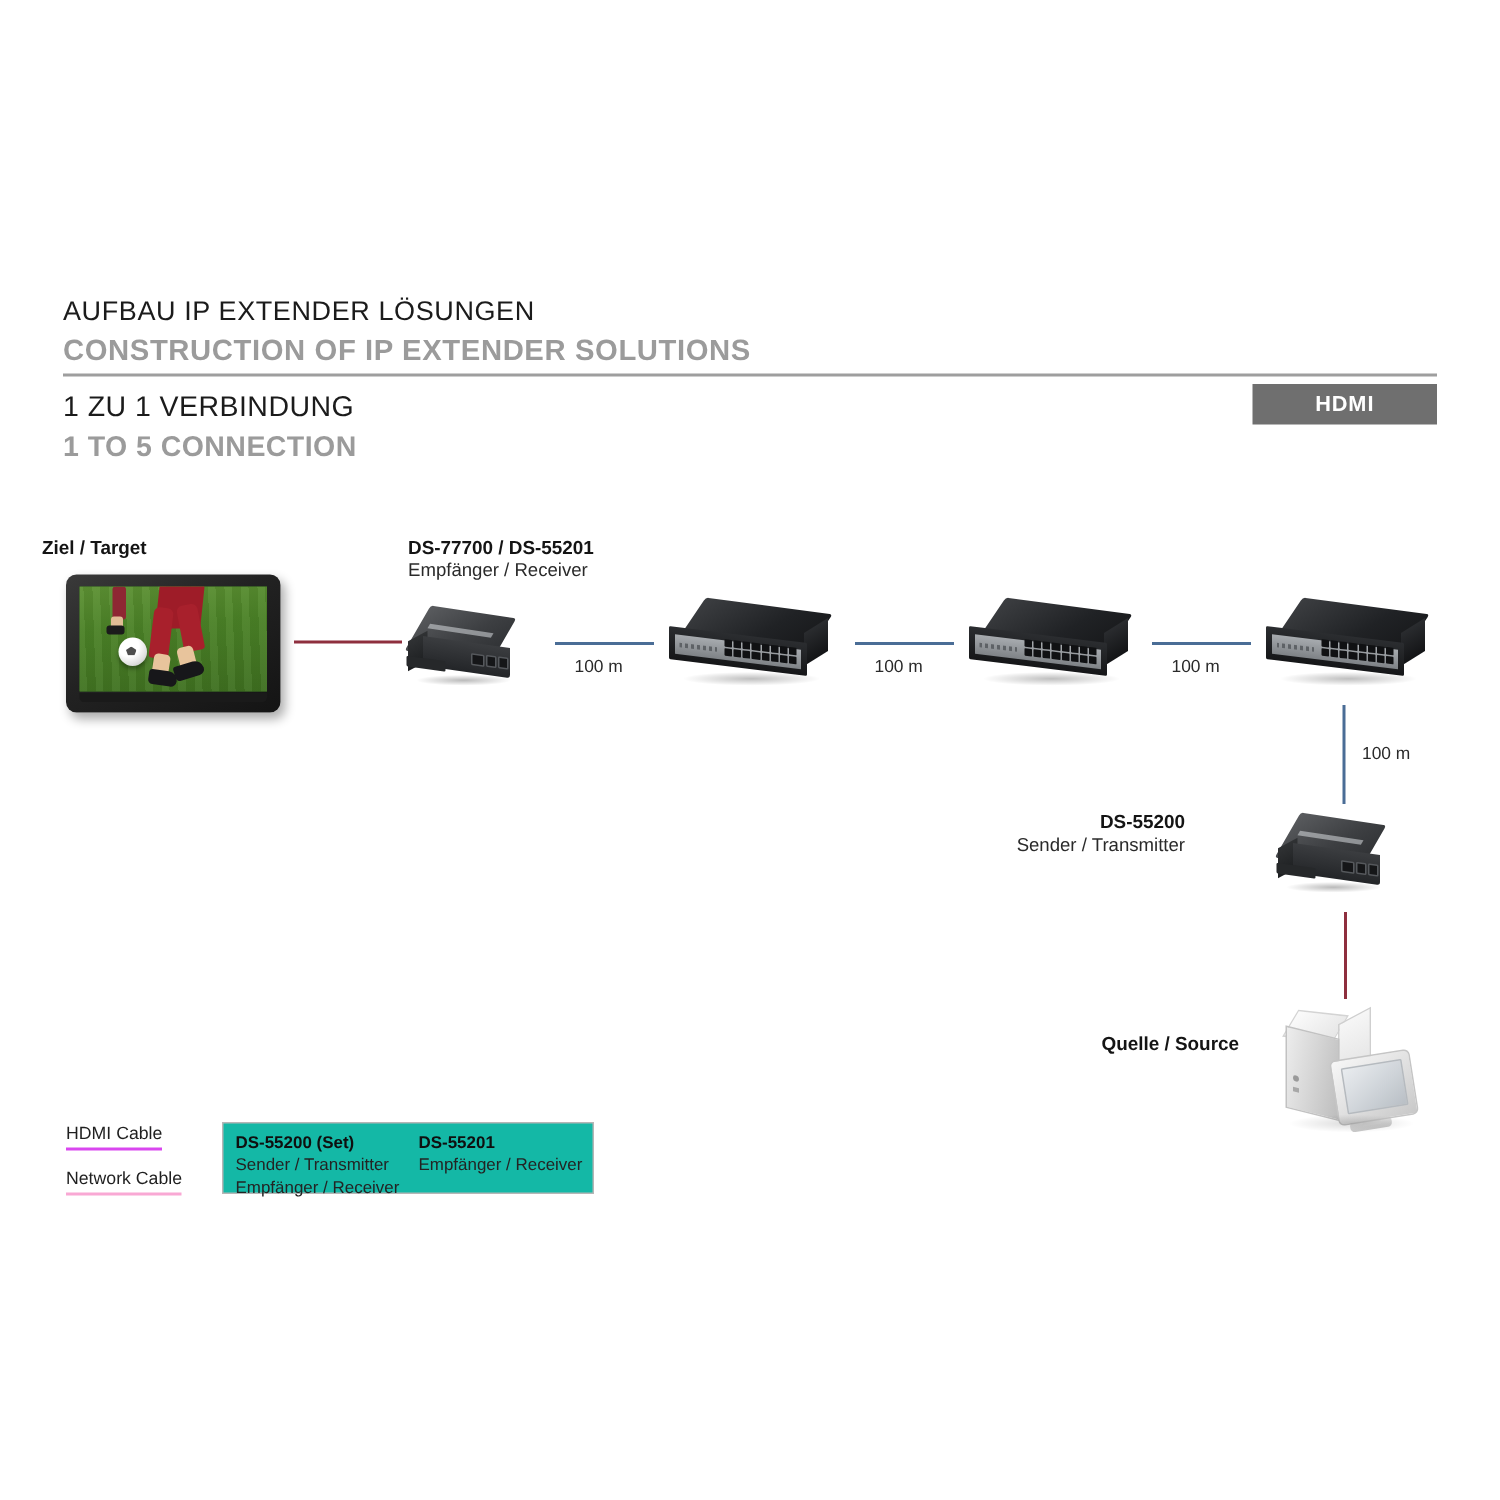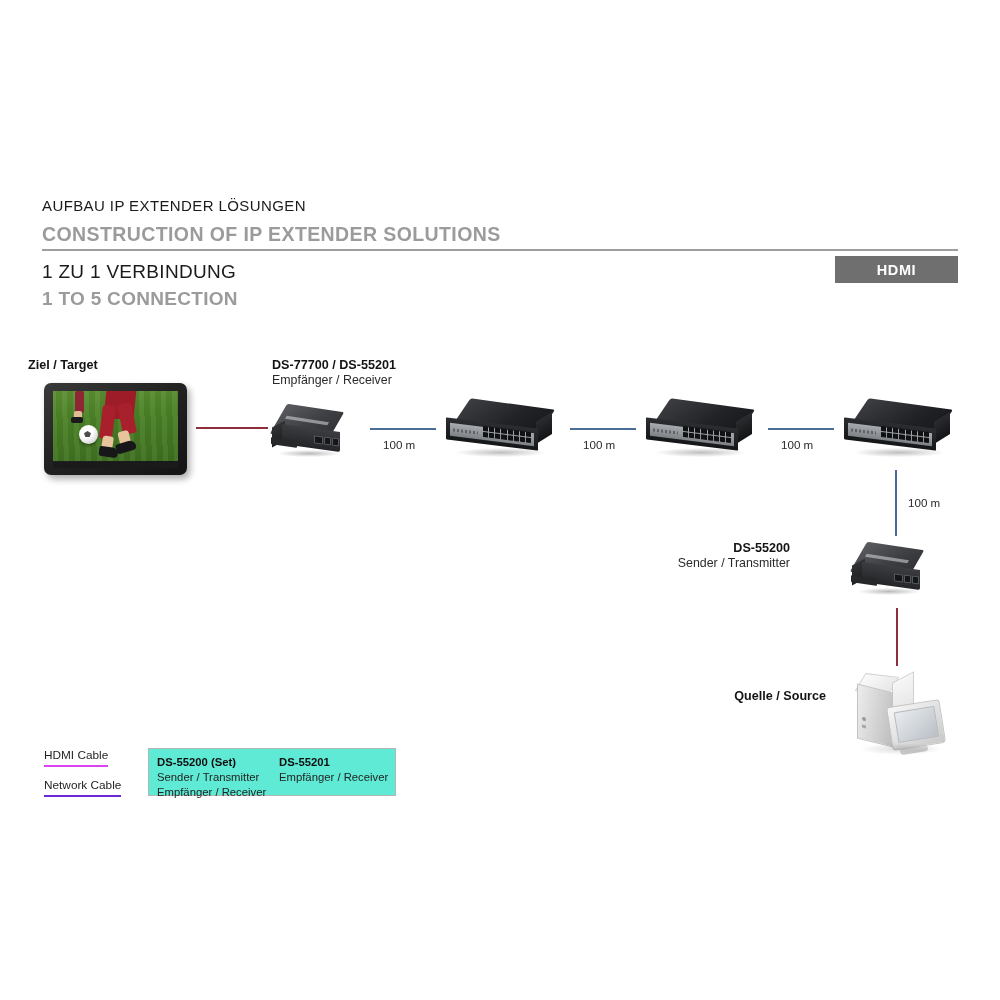--- a/index.html
+++ b/index.html
@@ -18,21 +18,21 @@
     height: 1000px;
     background: #ffffff;
     overflow: hidden;
   }
 
   
   .hdr-de {
     position: absolute;
     left: 42px;
     top: 197px;
-    font-size: 15px;
+    font-size: 18px;
     letter-spacing: 0.4px;
     color: #1b1b1b;
     font-weight: 400;
     white-space: nowrap;
   }
   .hdr-en {
     position: absolute;
     left: 42px;
     top: 223px;
     font-size: 19.5px;
@@ -441,30 +441,30 @@
 
   
   .leg-item {
     position: absolute;
     font-size: 11.8px;
     color: #1f1f1f;
     white-space: nowrap;
     padding-bottom: 3px;
   }
   .leg-item.hdmi { border-bottom: 2px solid #d946ef; }
-  .leg-item.net  { border-bottom: 2px solid #6d28d9; text-align: center; }
+  .leg-item.net  { border-bottom: 2px solid #f9a8d4; text-align: center; }
 
   .leg-box {
     position: absolute;
     left: 148px;
     top: 748px;
     width: 248px;
     height: 48px;
     border: 1px solid #b6b6b6;
-    background: #5eead4;
+    background: #14b8a6;
     box-sizing: border-box;
   }
   .leg-col {
     position: absolute;
     top: 6px;
     font-size: 11.3px;
     line-height: 1.34;
     color: #232323;
     white-space: nowrap;
   }

